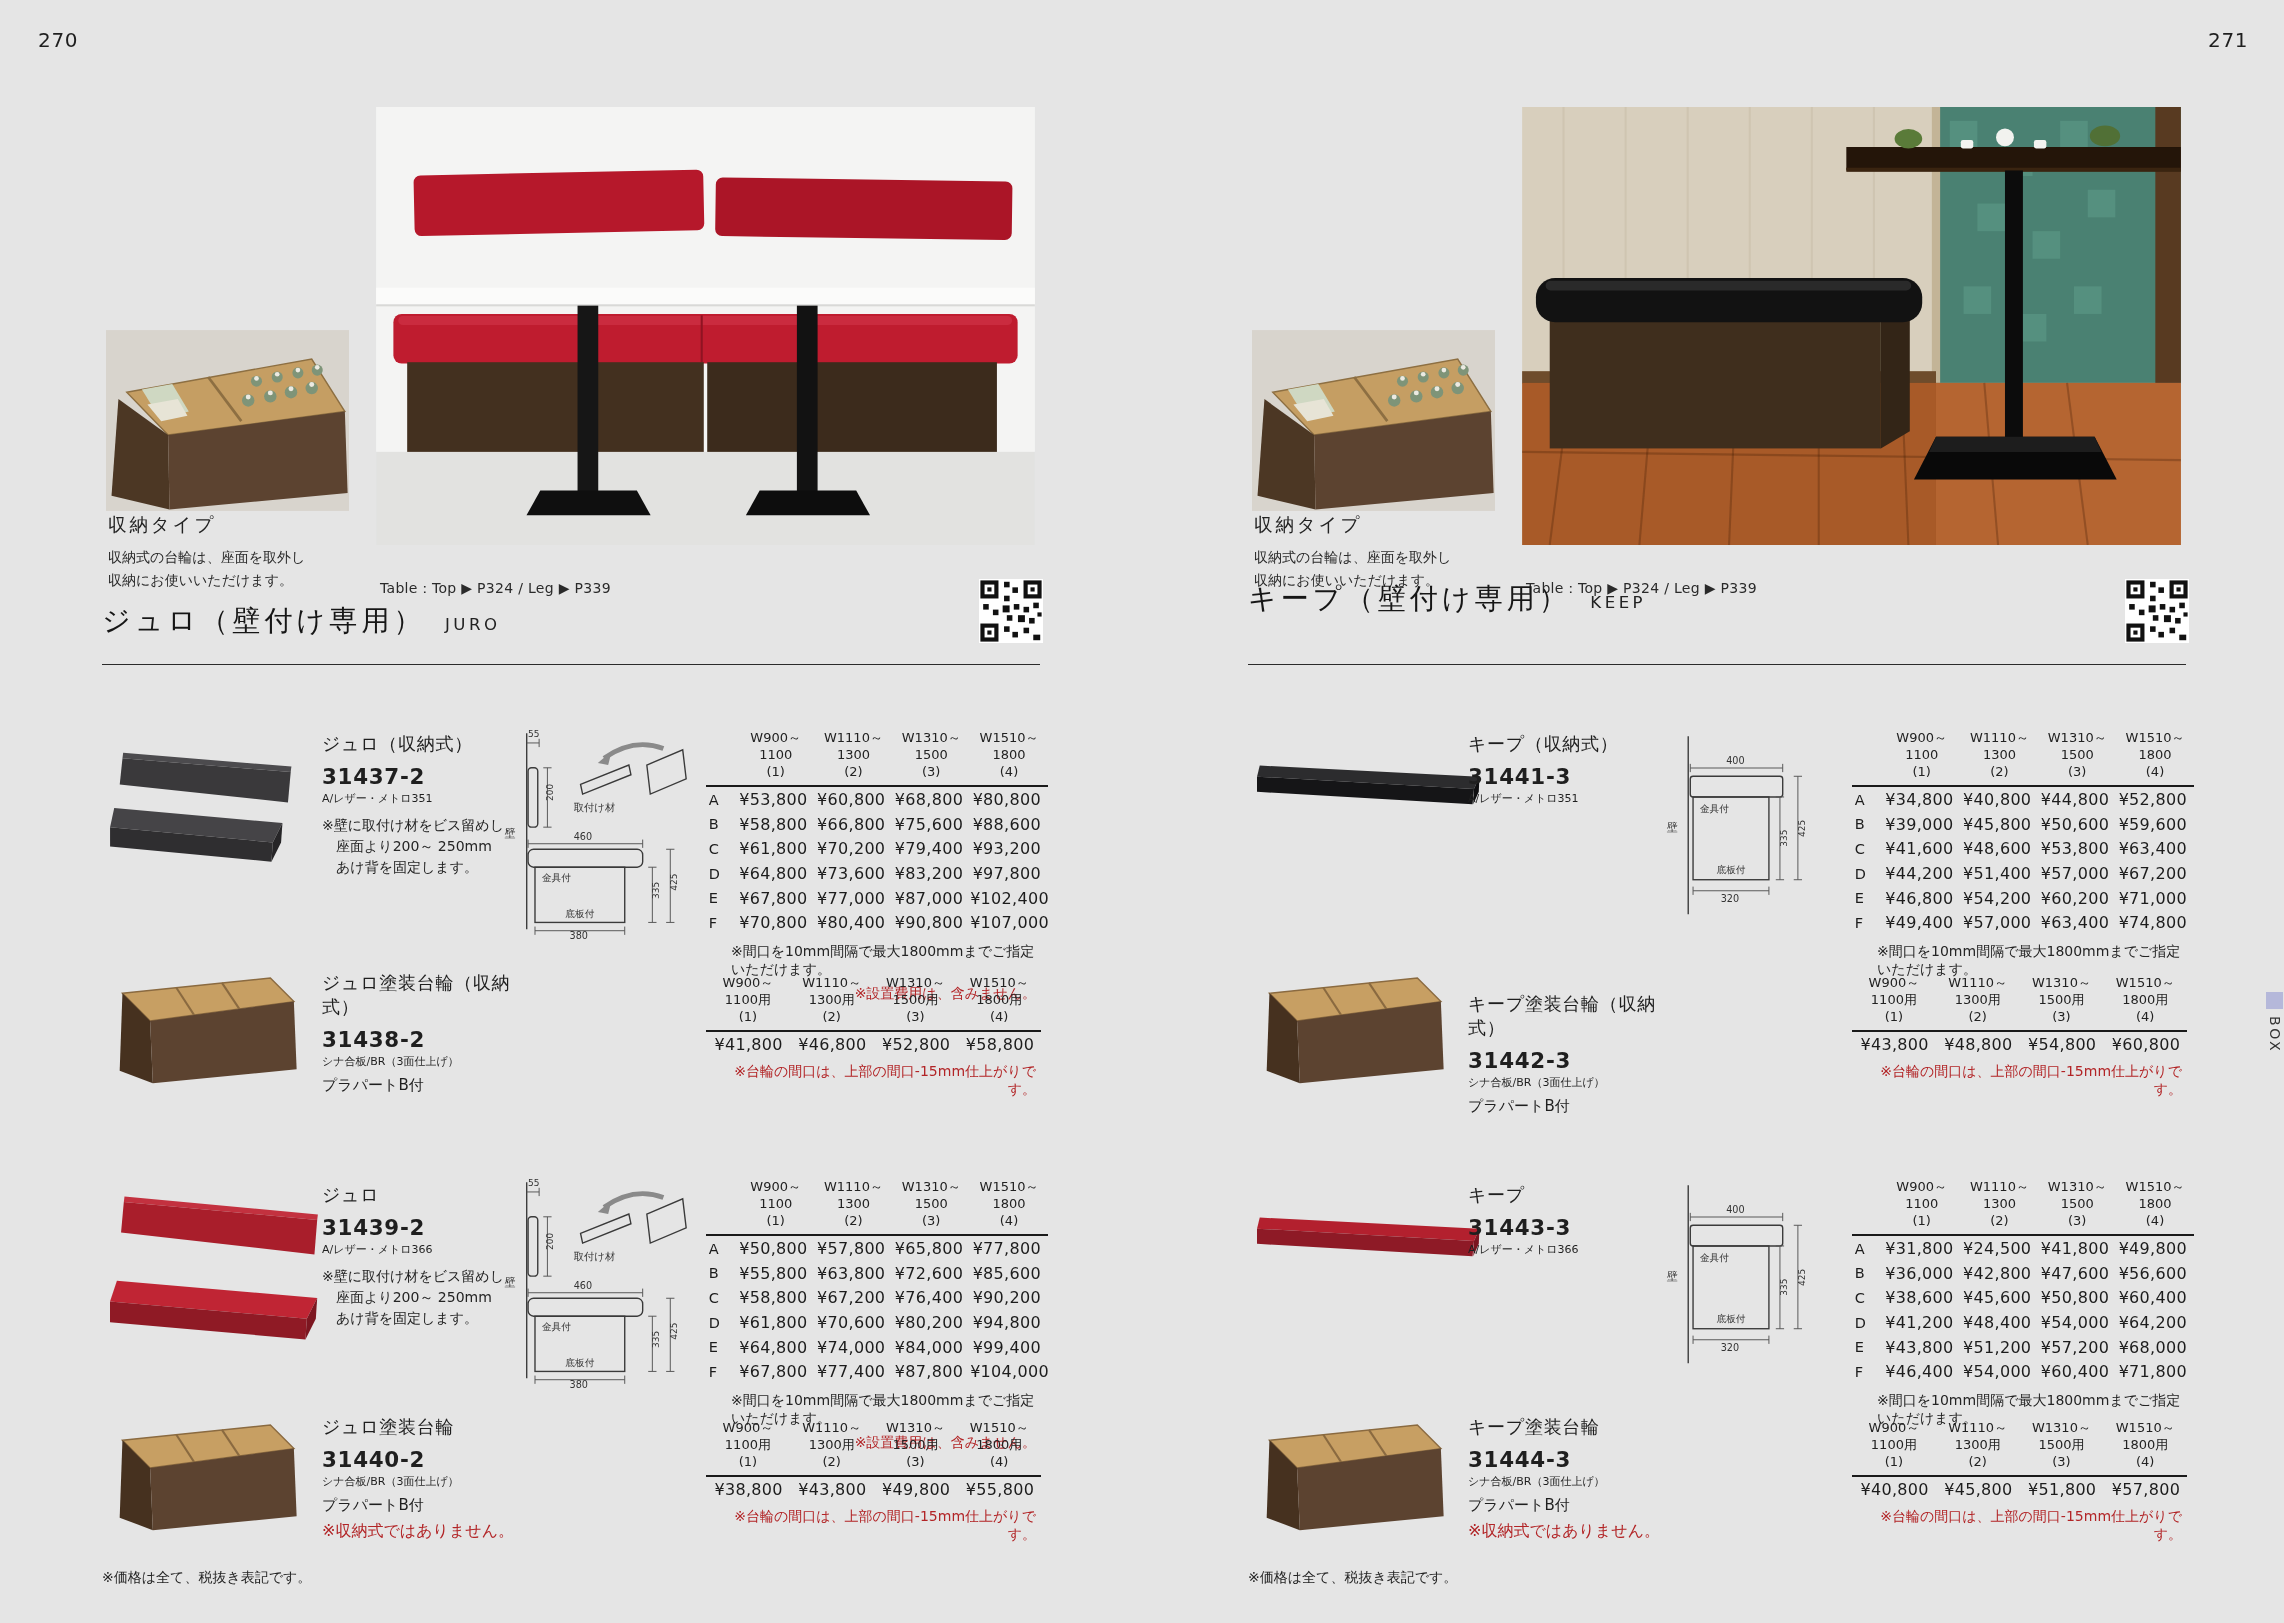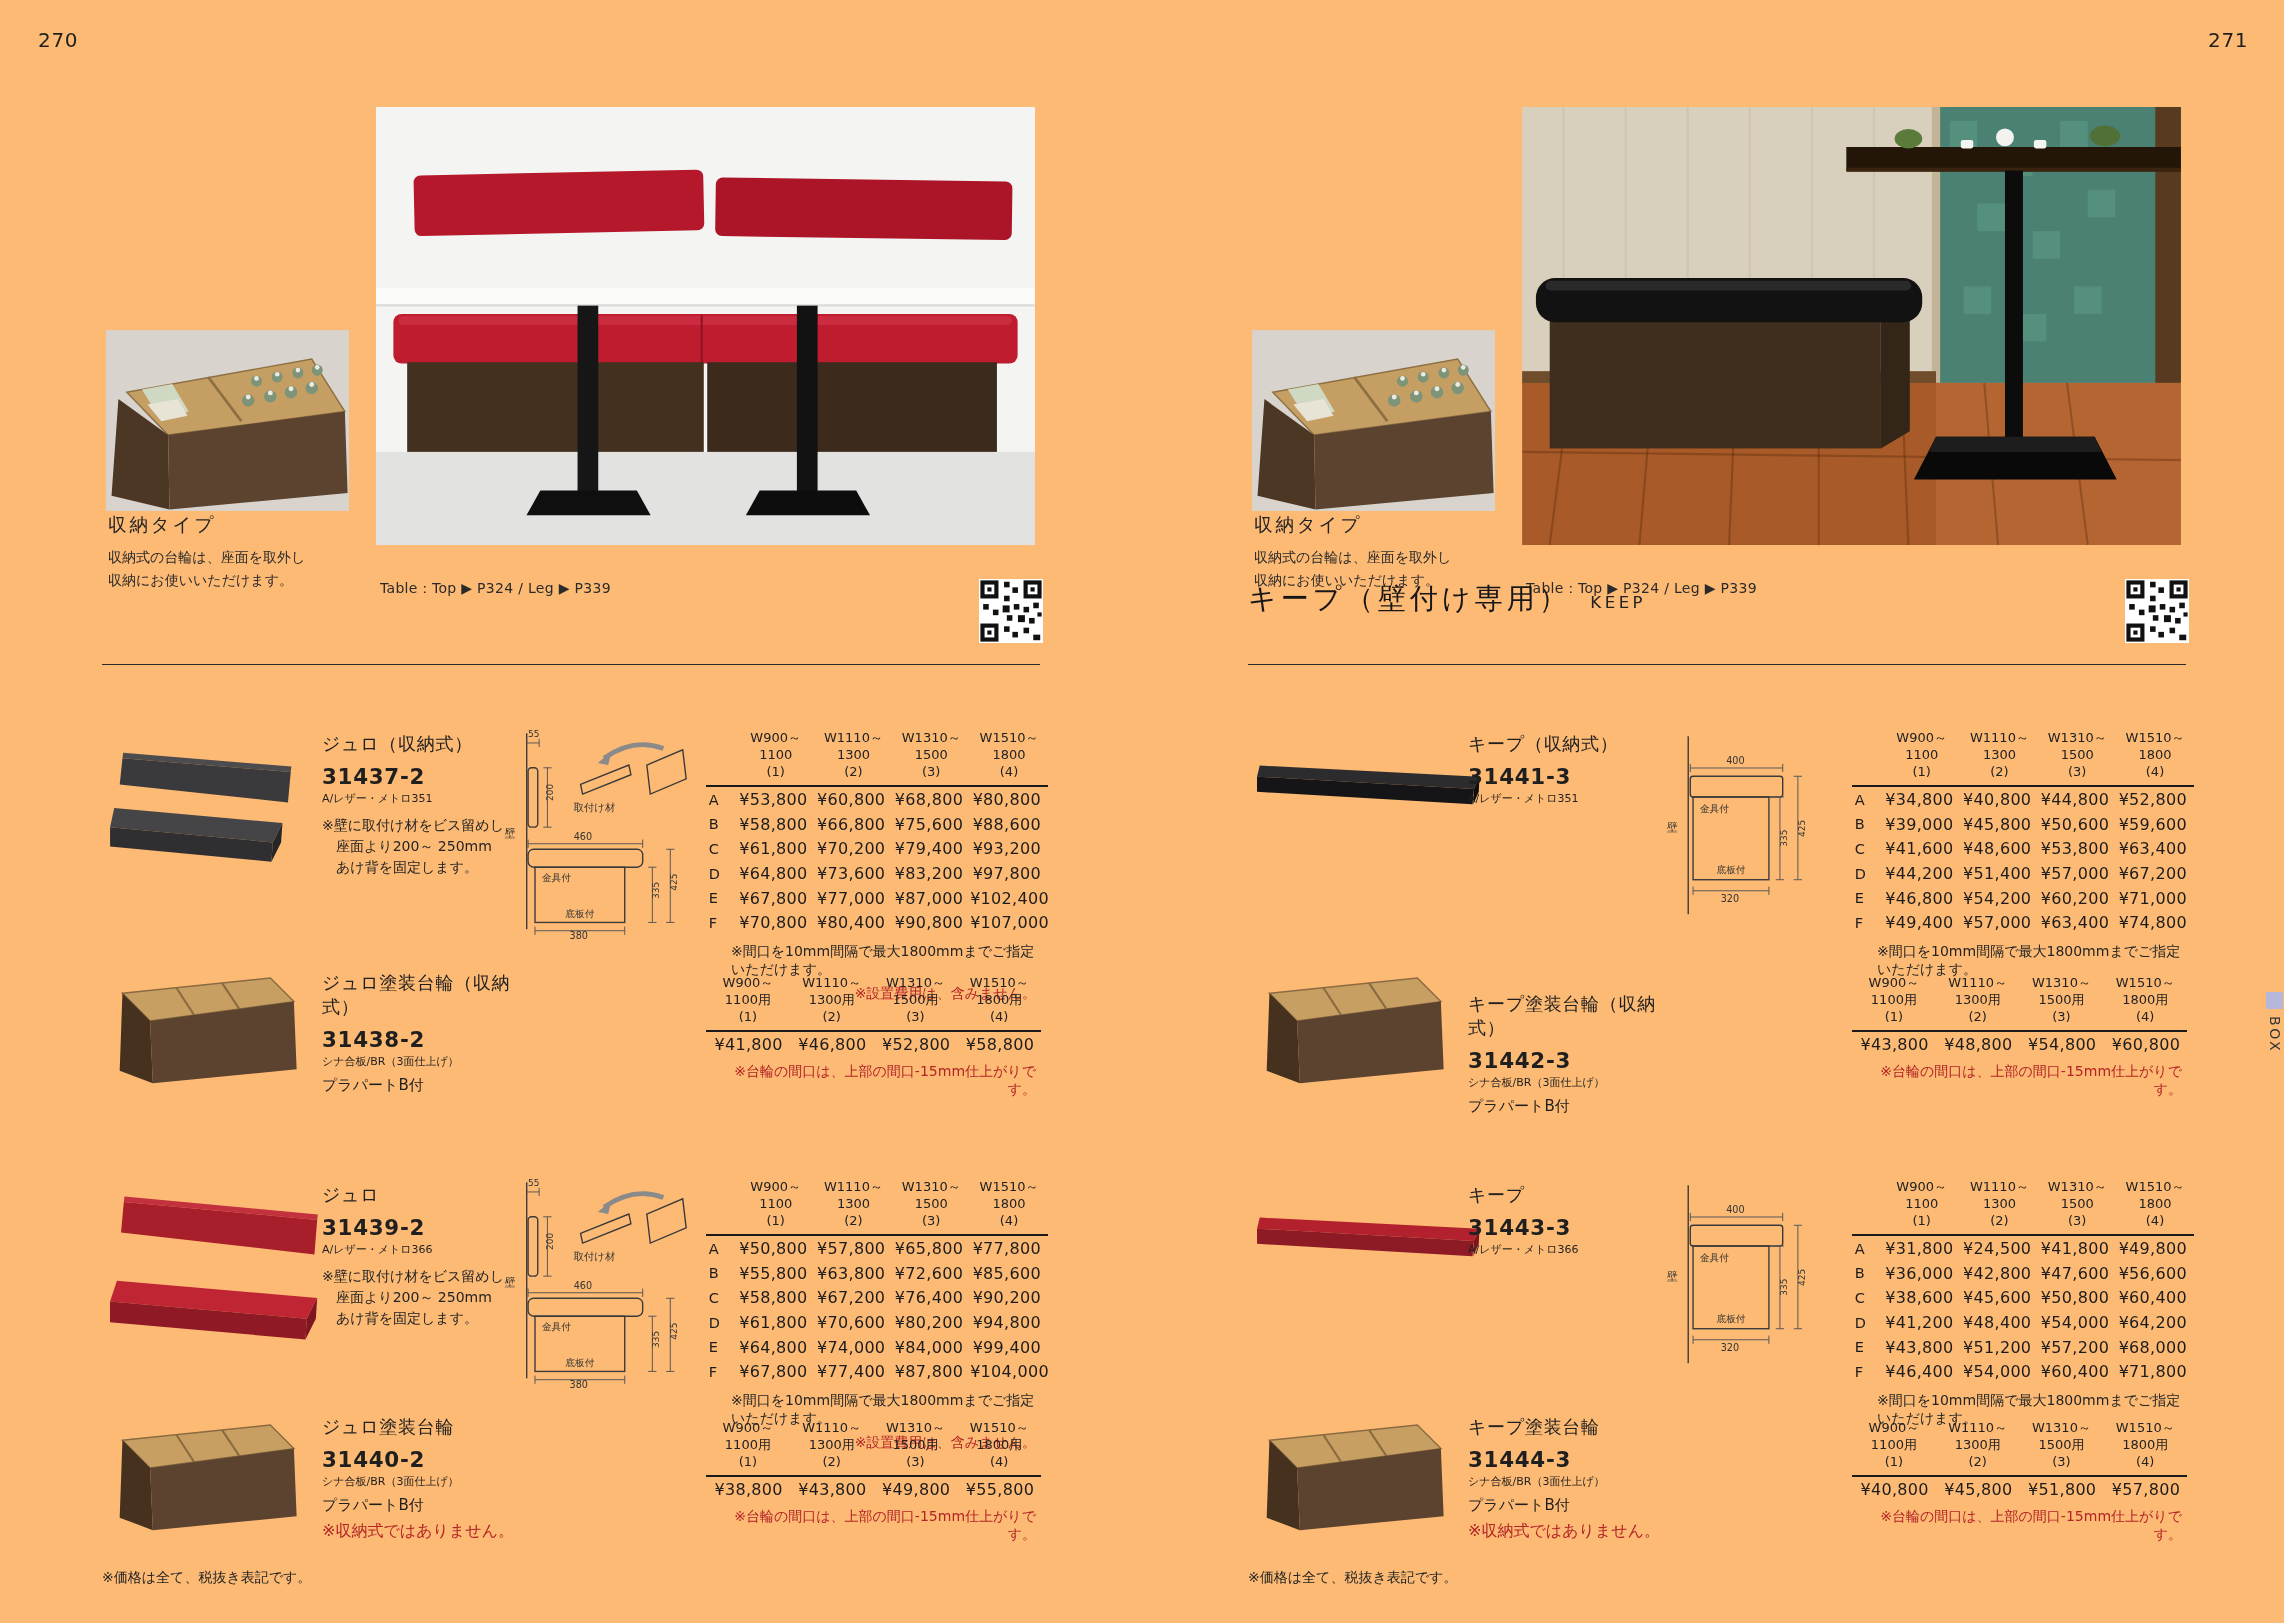--- a/index.html
+++ b/index.html
@@ -1,16 +1,16 @@
 <!DOCTYPE html>
 <html style="font-size:11px"><head>
 <meta charset="utf-8">
 <style>
   html,body{margin:0;padding:0;background:#fff;}
-  .canvas{position:relative;width:2284px;height:1623px;background:#fdba74;overflow:hidden;
+  .canvas{position:relative;width:2284px;height:1623px;background:#e5e5e5;overflow:hidden;
           font-family:"DejaVu Sans","Liberation Sans",sans-serif;color:#1f1f1f;}
   .abs{position:absolute;}
   .pagenum{font-size:20px;font-weight:500;letter-spacing:0.7px;}
   .storage-h{font-size:18.6px;letter-spacing:2.8px;color:#222;}
   .storage-c{font-size:14px;line-height:1.65;margin-top:8.3px;white-space:pre-line;color:#2a2a2a;}
   .tablelink{font-size:14px;letter-spacing:0.3px;color:#2a2a2a;}
   .titlerow{display:flex;align-items:baseline;gap:19.3px;}
   .title-jp{font-size:28px;letter-spacing:4.1px;color:#161616;}
   .title-en{font-size:16.6px;letter-spacing:3.5px;color:#222;}
   .rule{height:1.4px;background:#2b2b2b;}
@@ -92,20 +92,24 @@
     <polygon points="90,152 346,118 350,236 92,260" fill="#5c4330"></polygon>
   </svg>
   <div class="abs" style="left:108px;top:512px;width:249px;">
     <div class="storage-h">収納タイプ</div>
     <div class="storage-c">収納式の台輪は、座面を取外し
 収納にお使いいただけます。</div>
   </div>
 
   <div class="abs tablelink" style="left:380px;top:580px;">Table：Top ▶ P324 / Leg ▶ P339</div>
 
+  <div class="abs titlerow" style="left:102px;top:602px;">
+    <span class="title-jp">ジュロ（壁付け専用）</span>
+    <span class="title-en">JURO</span>
+  </div>
   <svg class="abs" style="left:979px;top:579px;" width="64" height="64" viewBox="0 0 92 92">
     <rect width="92" height="92" fill="#fff"></rect>
     <g fill="#111">
       <rect x="2" y="2" width="26" height="26"></rect>
         <rect x="64" y="2" width="26" height="26"></rect>
         <rect x="2" y="64" width="26" height="26"></rect>
       <rect x="36" y="4" width="8" height="8"></rect>
         <rect x="48" y="12" width="8" height="8"></rect>
         <rect x="36" y="24" width="8" height="8"></rect>
       <rect x="6" y="36" width="8" height="8"></rect>

